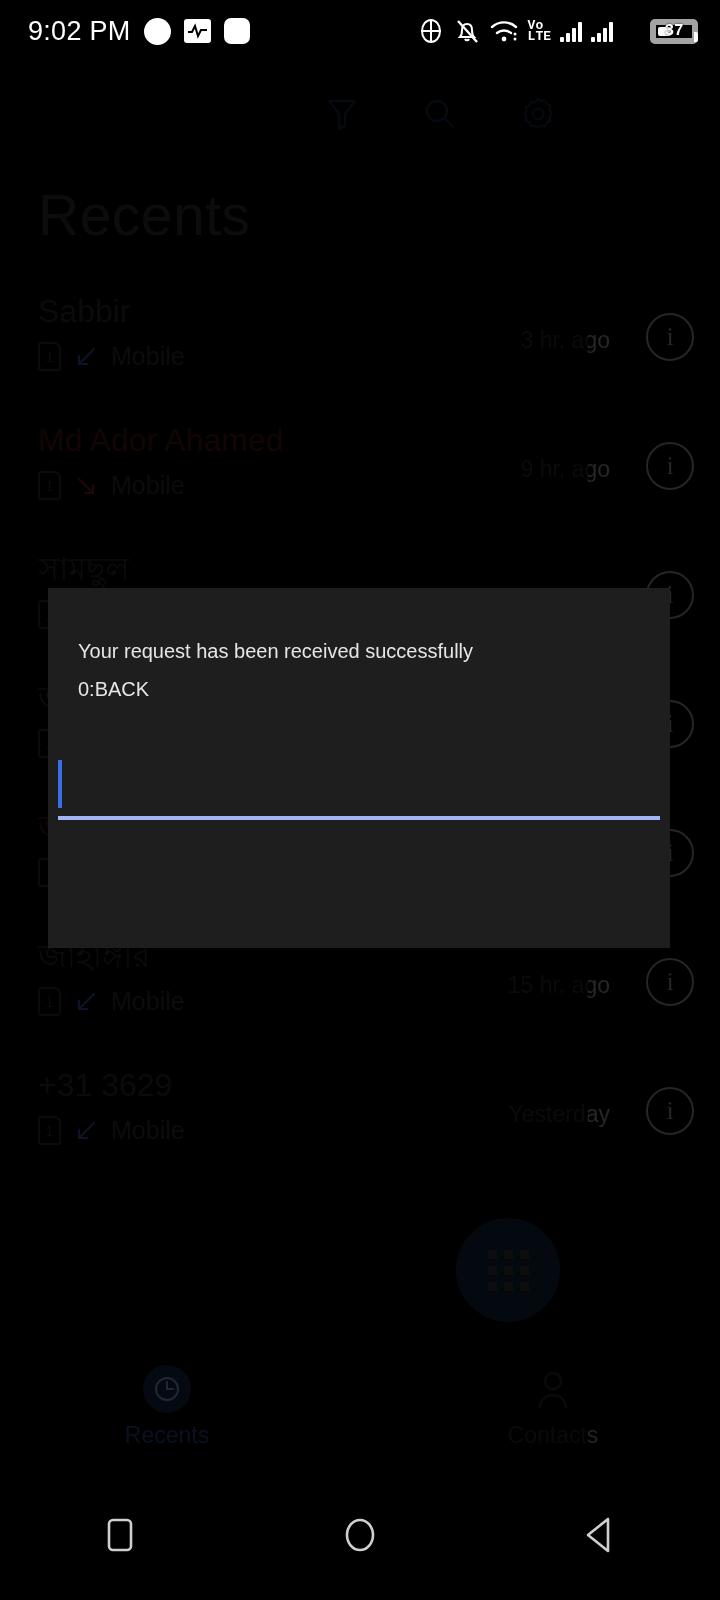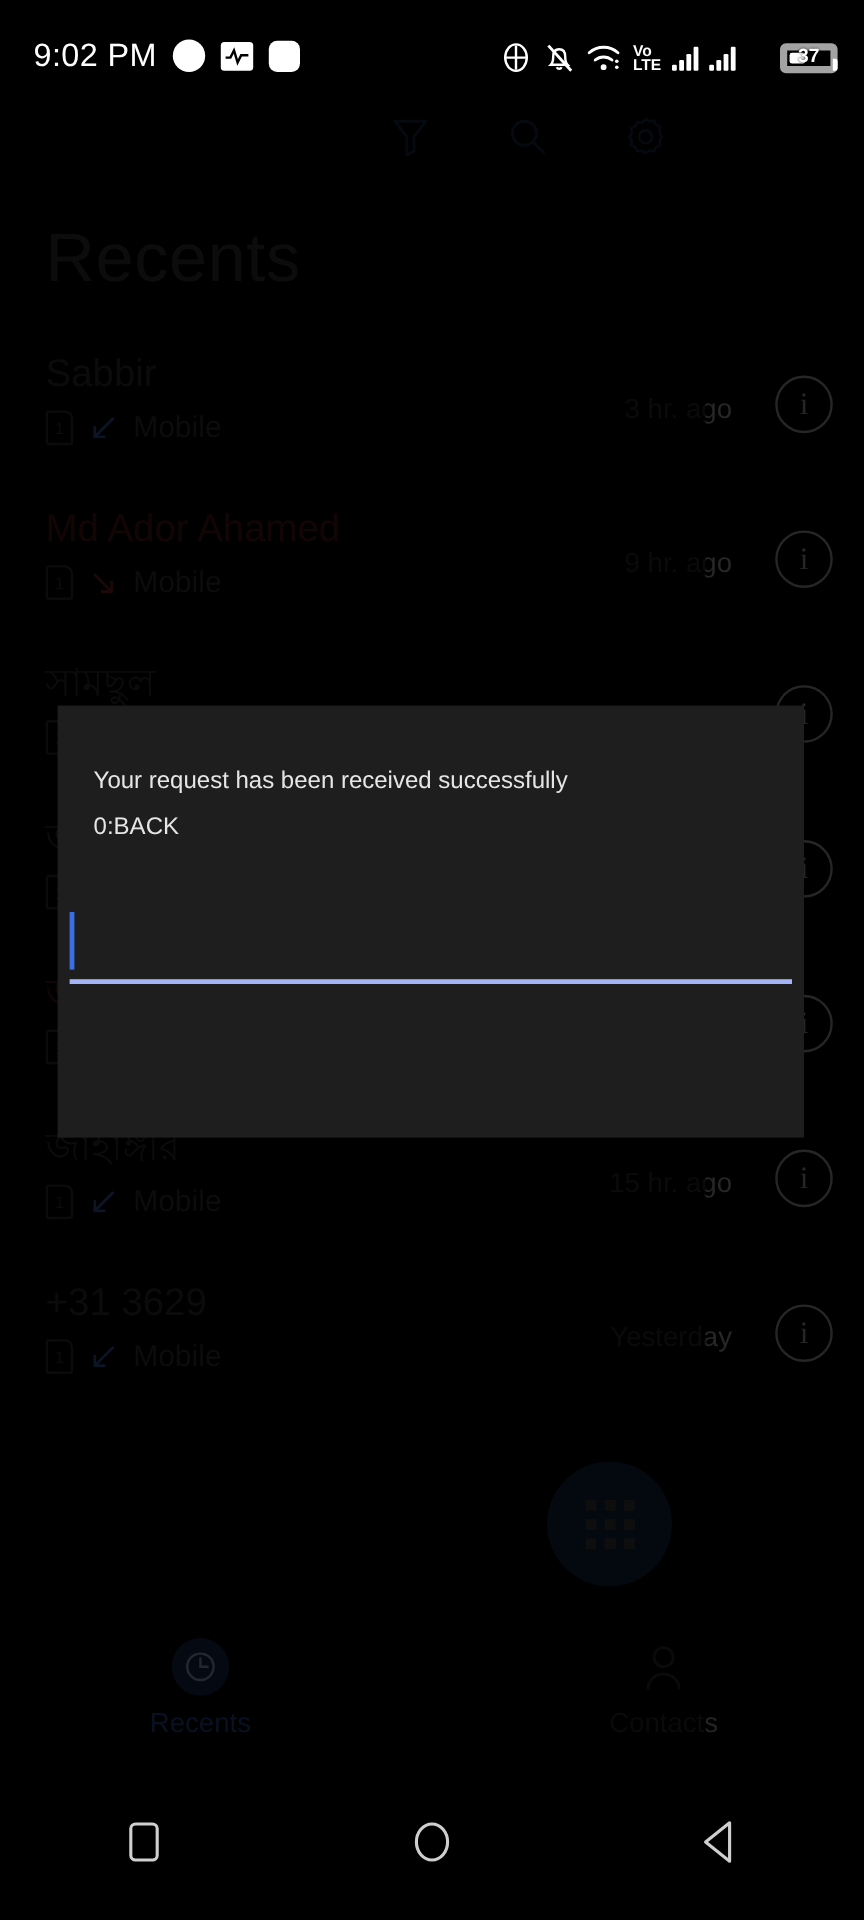--- a/index.html
+++ b/index.html
@@ -7,33 +7,33 @@
     width:720px; height:1600px;
     background:#000;
     font-family:"Liberation Sans", sans-serif;
     overflow:hidden;
   }
   #screen { position:relative; width:720px; height:1600px; background:#000; }
 
   
   #status-bar {
     position:absolute; left:0; top:0; width:720px; height:62px;
-    display:flex; align-items:flex-end; justify-content:space-between;
+    display:flex; align-items:center; justify-content:space-between;
     padding:0 22px 0 28px; z-index:40;
   }
   .sb-left { display:flex; align-items:center; gap:13px; }
   #sb-clock { color:#fff; font-size:27px; letter-spacing:.3px; }
   .sb-ic { display:inline-flex; align-items:center; justify-content:center; }
   .sb-circle { width:27px; height:27px; border-radius:50%; background:#fff; }
   .sb-square { width:26px; height:26px; border-radius:7px; background:#fff; }
   .sb-activity {
     width:27px; height:24px; background:#fff; border-radius:3px;
     display:flex; align-items:center; justify-content:center;
   }
-  .sb-right { display:flex; align-items:center; gap:9px; }
+  .sb-right { display:flex; align-items:center; gap:9px;font-family:Liberation Mono, monospace; }
   #sb-volte { color:#fff; font-size:13px; font-weight:bold; line-height:11px; text-align:left; }
   .bars { display:flex; align-items:flex-end; gap:2px; height:21px; }
   .bars i { display:block; width:4px; background:#fff; border-radius:1px; }
   .b1{height:5px;} .b2{height:9px;} .b3{height:14px;} .b4{height:20px;}
   #battery {
     position:relative; width:48px; height:25px; border:6px solid #a3a3a3; border-radius:5px;
     display:flex; align-items:center; justify-content:center;margin-left:28px;
   }
   #battery:after {
     content:""; position:absolute; right:-6px; top:7px; width:4px; height:10px;

